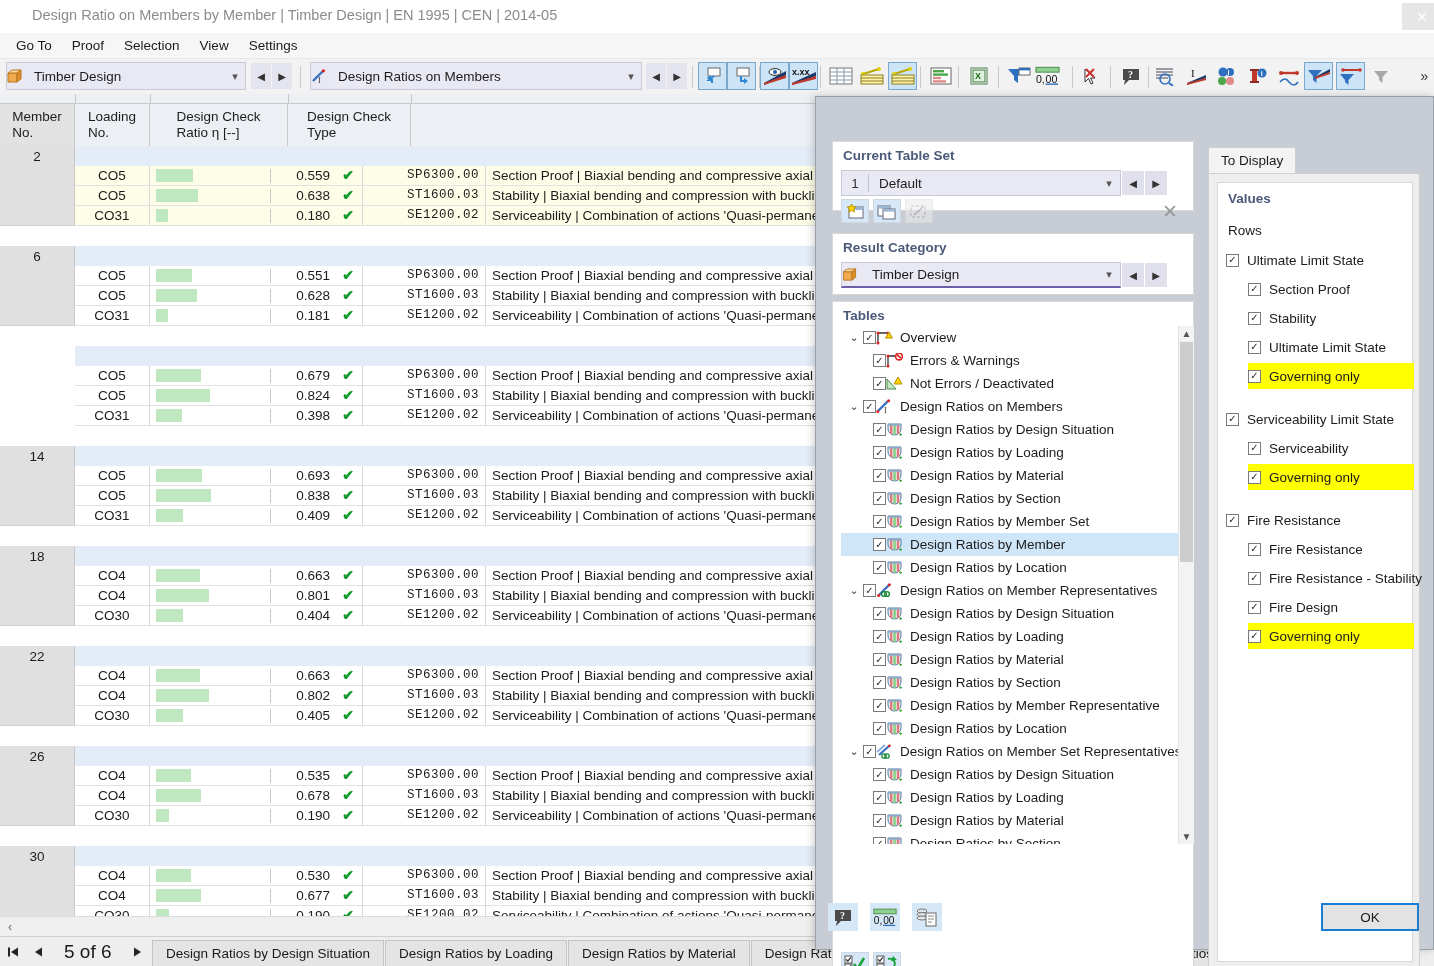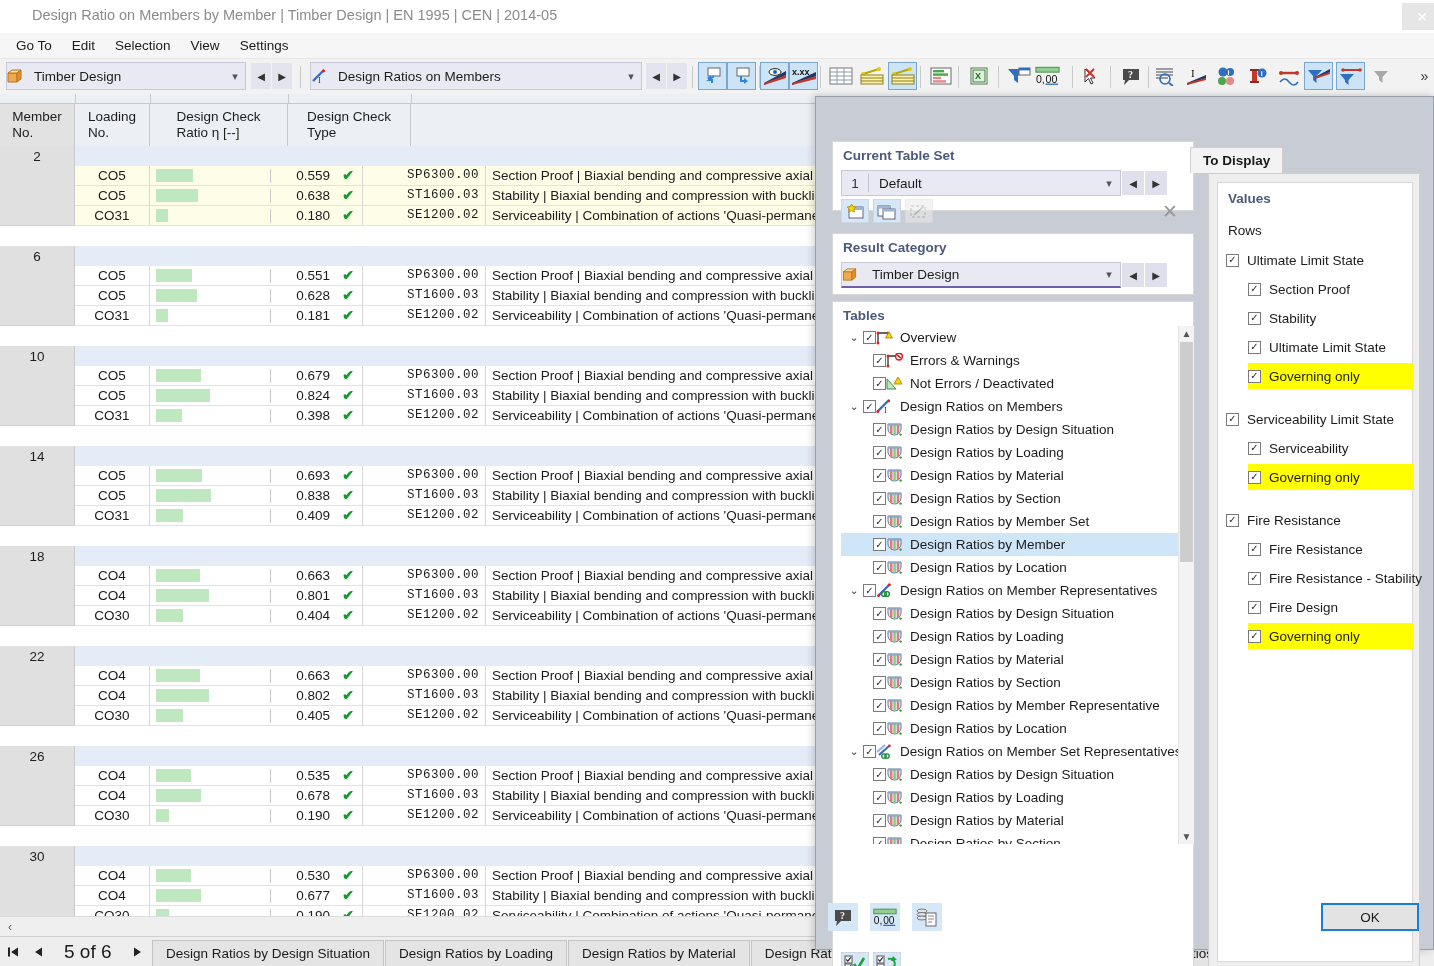--- a/index.html
+++ b/index.html
@@ -201,21 +201,21 @@
 </head>
 <body>
 
 <div id="titlebar">
   <div class="tl">Design Ratio on Members by Member | Timber Design | EN 1995 | CEN | 2014-05</div>
   <div id="win-close">✕</div>
 </div>
 
 <div id="menubar">
     <div class="mi">Go To</div>
-    <div class="mi">Edit</div>
+    <div class="mi">Proof</div>
     <div class="mi">Selection</div>
     <div class="mi">View</div>
     <div class="mi">Settings</div>
   </div>
 
 <div id="toolbar">
   <div class="combo" id="cmb1" style="left:6px;width:240px;">
     <span class="ico">
       <svg width="16" height="15" viewBox="0 0 16 15">
           <polygon points="1,4 10,4 10,13 1,13" fill="#f0a94c" stroke="#b87820"></polygon>
@@ -518,21 +518,20 @@
             <div class="bar" style="width: 12px;"></div>
             <div class="seprule"></div>
             <div class="val">0.181</div>
             <div class="chk">✔</div>
           </div>
           <div class="c-type">SE1200.02</div>
           <div class="c-desc">Serviceability | Combination of actions 'Quasi-permanent 1' | z-directi</div>
         </div>
       </div>
       <div class="grp" style="top: 252px; height: 80px;">
-        <div class="gnum" style="height: 80px;">10</div>
         <div class="gtitle"></div>
         <div class="row plain" style="top: 20px;">
           <div class="c-load">CO5</div>
           <div class="c-ratio">
             <div class="bar" style="width: 45px;"></div>
             <div class="seprule"></div>
             <div class="val">0.679</div>
             <div class="chk">✔</div>
           </div>
           <div class="c-type">SP6300.00</div>
@@ -1181,21 +1180,21 @@
       <svg width="22" height="18" viewBox="0 0 22 18">
           <rect x="1" y="1" width="7" height="7" fill="#fff" stroke="#555"></rect>
           <path d="M2.2 4.3 L3.8 6.2 L6.8 2.3" stroke="#333" stroke-width="1.2" fill="none"></path>
           <rect x="1" y="9" width="7" height="7" fill="#fff" stroke="#555"></rect>
           <path d="M12 4 a5 5 0 1 1 -2 8" stroke="#1aa33a" stroke-width="2" fill="none"></path>
           <polygon points="17,1 21,5 15,6" fill="#1aa33a"></polygon>
         </svg>
     </div>
   </div>
 
-  <div style="position:absolute;left:374px;top:50px;height:26px;display:flex;font-weight:bold;">
+  <div style="position:absolute;left:392px;top:50px;height:26px;display:flex;">
     <div class="rtab">To Display</div>
   </div>
   <div class="panel" style="left:392px;top:76px;width:212px;height:816px;background:#eeeeee;border-color:#cfcfcf;">
     <div class="panel" style="left:8px;top:8px;width:196px;height:780px;background:#ffffff;border-color:#d8d8d8;">
       <div class="ptitle" style="position:absolute;left:10px;top:8px;">Values</div>
       <div style="position:absolute;left:10px;top:40px;font-size:13.5px;">Rows</div>
       <div id="vlist">
           <div class="vrow" style="top: 64px; left: 8px; width: 180px; background: transparent;">
             <span class="cbx">✓</span>
             <span class="vl">Ultimate Limit State</span>

